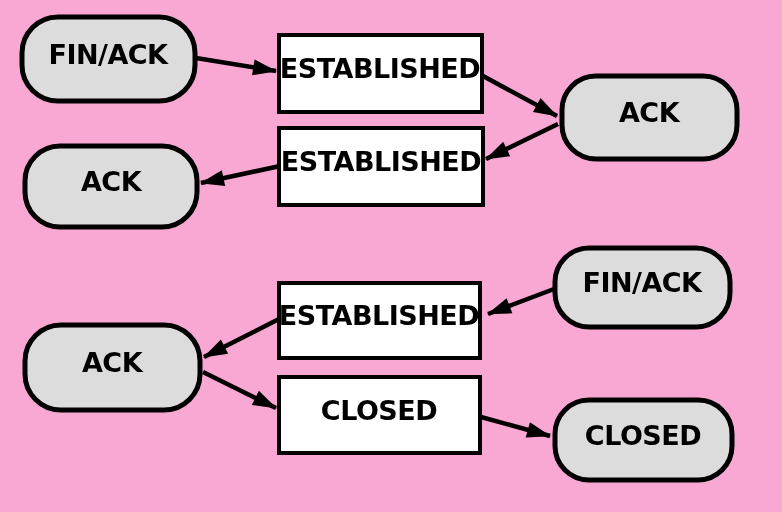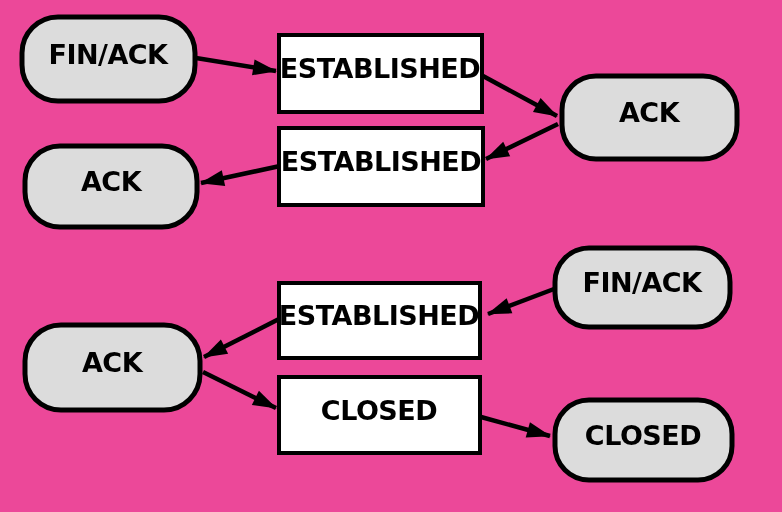--- a/index.html
+++ b/index.html
@@ -4,21 +4,21 @@
 <style>
   html, body {
     margin: 0;
     padding: 0;
     background: #ffffff;
   }
   .canvas {
     position: relative;
     width: 782px;
     height: 512px;
-    background: #ec4899;
+    background: #f9a8d4;
     overflow: hidden;
   }
   svg { display: block; }
   .node-shape {
     stroke: #000000;
   }
   .pill-shape  { stroke-width: 5; }
   .box-shape   { stroke-width: 4; }
   .edge-line {
     stroke: #000000;

